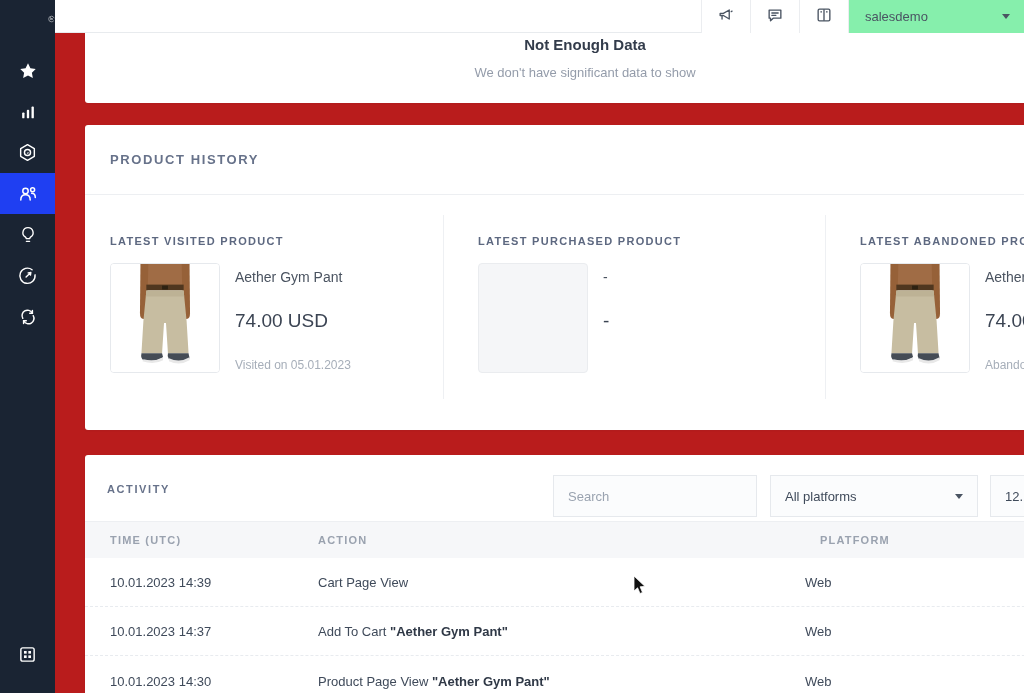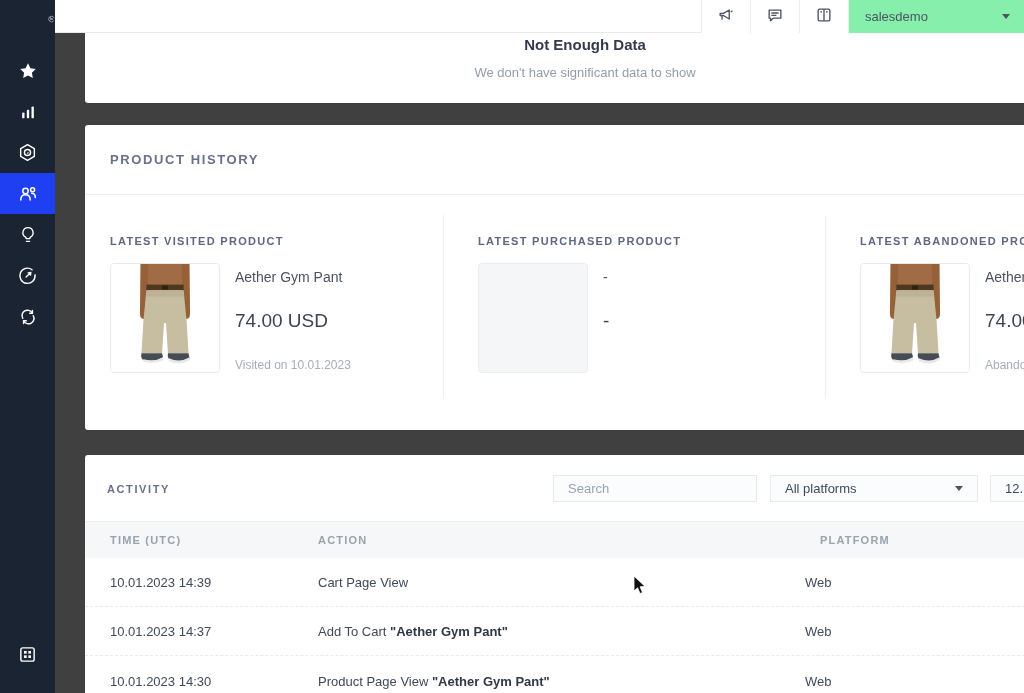--- a/index.html
+++ b/index.html
@@ -35,21 +35,21 @@
     display:flex; align-items:center; padding:0 14px 0 16px; cursor:pointer;
   }
   .account-name { font-size:13px; color:#4a5462; flex:1; }
   .caret-down {
     width:0; height:0; border-left:4.5px solid transparent; border-right:4.5px solid transparent;
     border-top:5.5px solid #4a5462;
   }
   
   .content {
     position:absolute; left:55px; top:33px; width:969px; height:660px;
-    background:#404040; overflow:hidden;
+    background:#b91c1c; overflow:hidden;
   }
   .card {
     position:absolute; left:30px; width:1000px; background:#fff;
     border-radius:3px; box-shadow:0 1px 2px rgba(20,30,50,0.05);
   }
   
   .card.nodata { top:-45px; height:115px; text-align:center; }
   .nodata-title { margin-top:48px; font-size:15px; font-weight:700; color:#333c4b; }
   .nodata-sub { margin-top:12px; font-size:13px; color:#949caa; }
   
@@ -82,21 +82,21 @@
   .ph-price { position:absolute; top:115px; left:125px; font-size:19px; font-weight:500; color:#3b4453; white-space:nowrap; }
   .ph-meta  { position:absolute; top:163px; left:125px; font-size:12px; color:#a6aeb9; white-space:nowrap; }
   
   .card.activity { top:422px; height:290px; }
   .act-head { position:relative; height:67px; border-bottom:1px solid #edeff2; }
   .act-title {
     position:absolute; left:22px; top:28px; font-size:11px; font-weight:700;
     letter-spacing:1.6px; color:#67728a;
   }
   .ctl {
-    position:absolute; top:20px; height:27px; background:#fbfcfd;
+    position:absolute; top:20px; height:42px; background:#fbfcfd;
     border:1px solid #e6e9ed; border-radius:0; display:flex; align-items:center;
     font-size:13px; color:#3f4a5a;
   }
   .ctl.search { left:468px; width:204px; }
   .ctl.search input {
     border:none; outline:none; background:transparent; flex:1; height:100%;
     padding:0 6px 0 14px; font-size:13px; color:#3f4a5a;
     font-family:"Liberation Sans","DejaVu Sans",sans-serif;
   }
   .ctl.search input::placeholder { color:#9aa3b0; }
@@ -276,21 +276,21 @@
 
       <div class="ph-col c0">
         <div class="ph-label">LATEST VISITED PRODUCT</div>
         <div class="ph-img">
           <svg width="108" height="108" viewBox="0 0 110 110">
               <use href="#pants-photo"></use>
             </svg>
         </div>
         <div class="ph-name">Aether Gym Pant</div>
         <div class="ph-price">74.00 USD</div>
-        <div class="ph-meta">Visited on 10.01.2023</div>
+        <div class="ph-meta">Visited on 05.01.2023</div>
       </div>
 
       <div class="ph-col c1">
         <div class="ph-label">LATEST PURCHASED PRODUCT</div>
         <div class="ph-img empty"></div>
         <div class="ph-name">-</div>
         <div class="ph-price">-</div>
       </div>
 
       <div class="ph-col c2">

